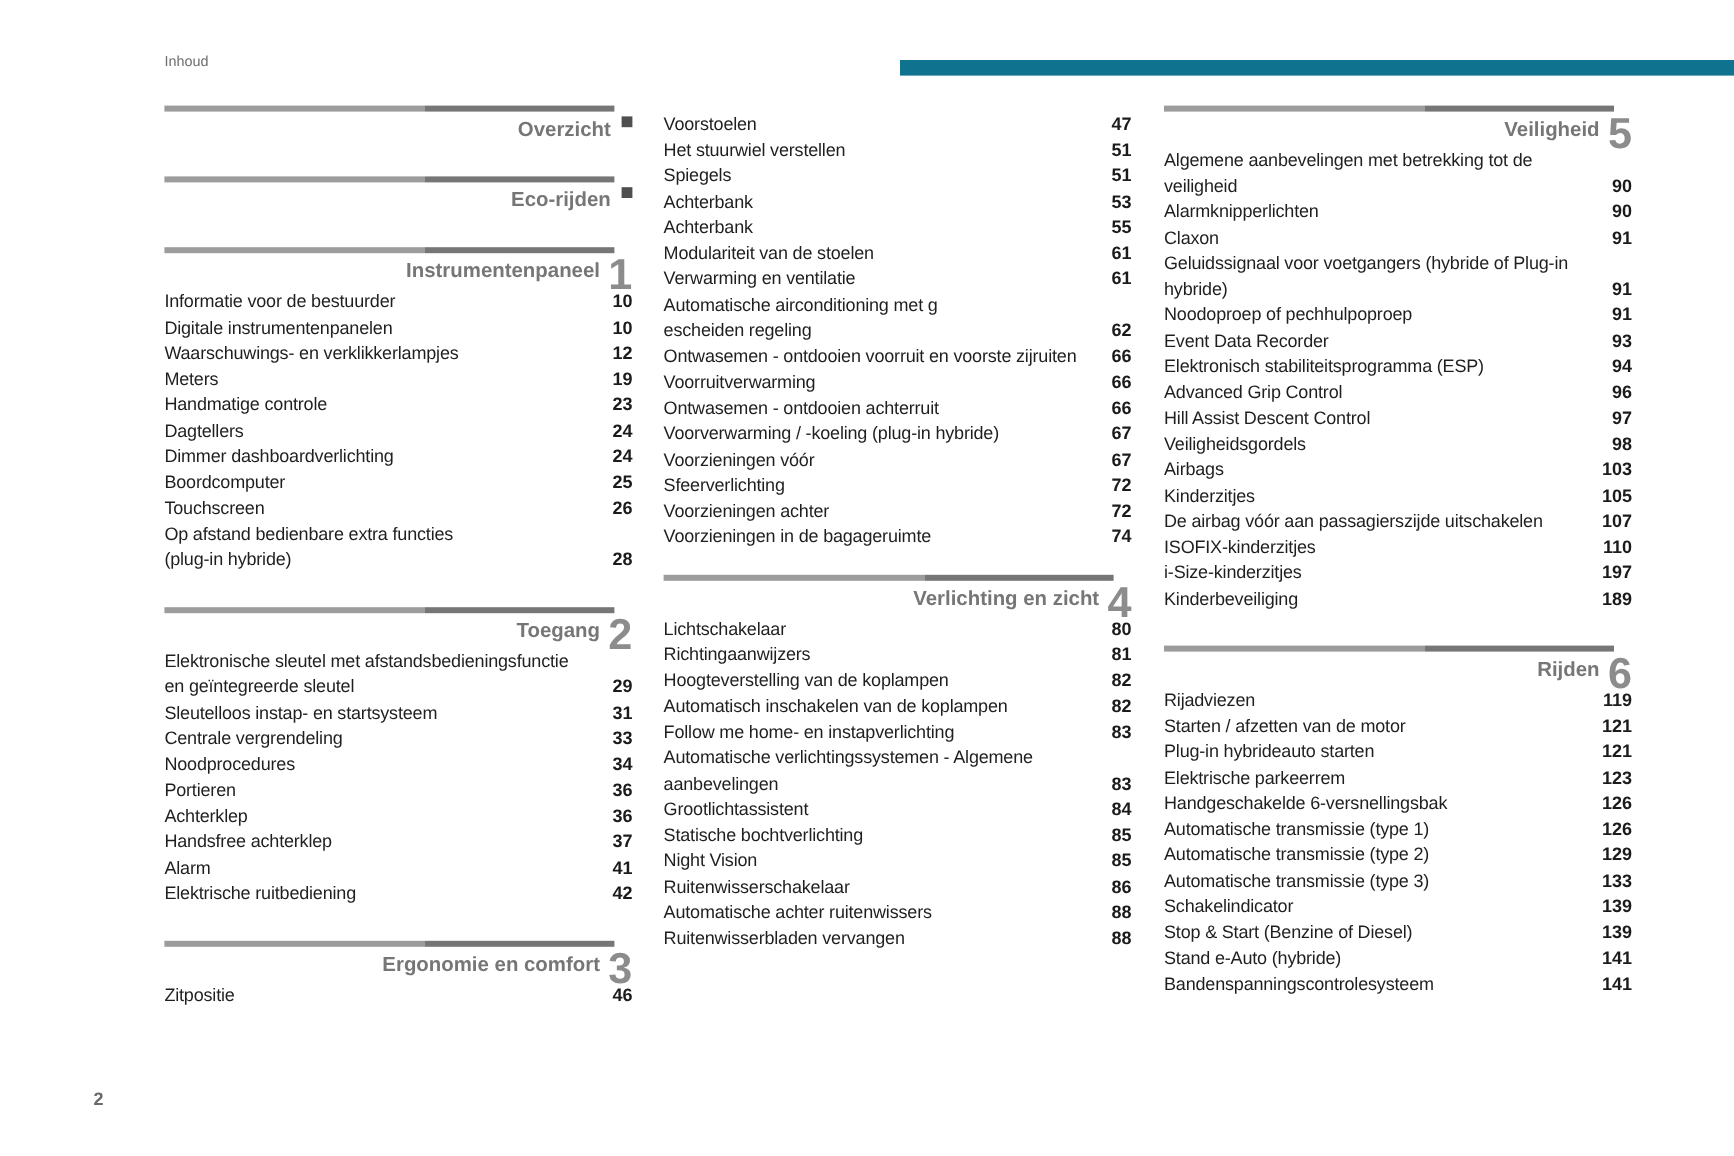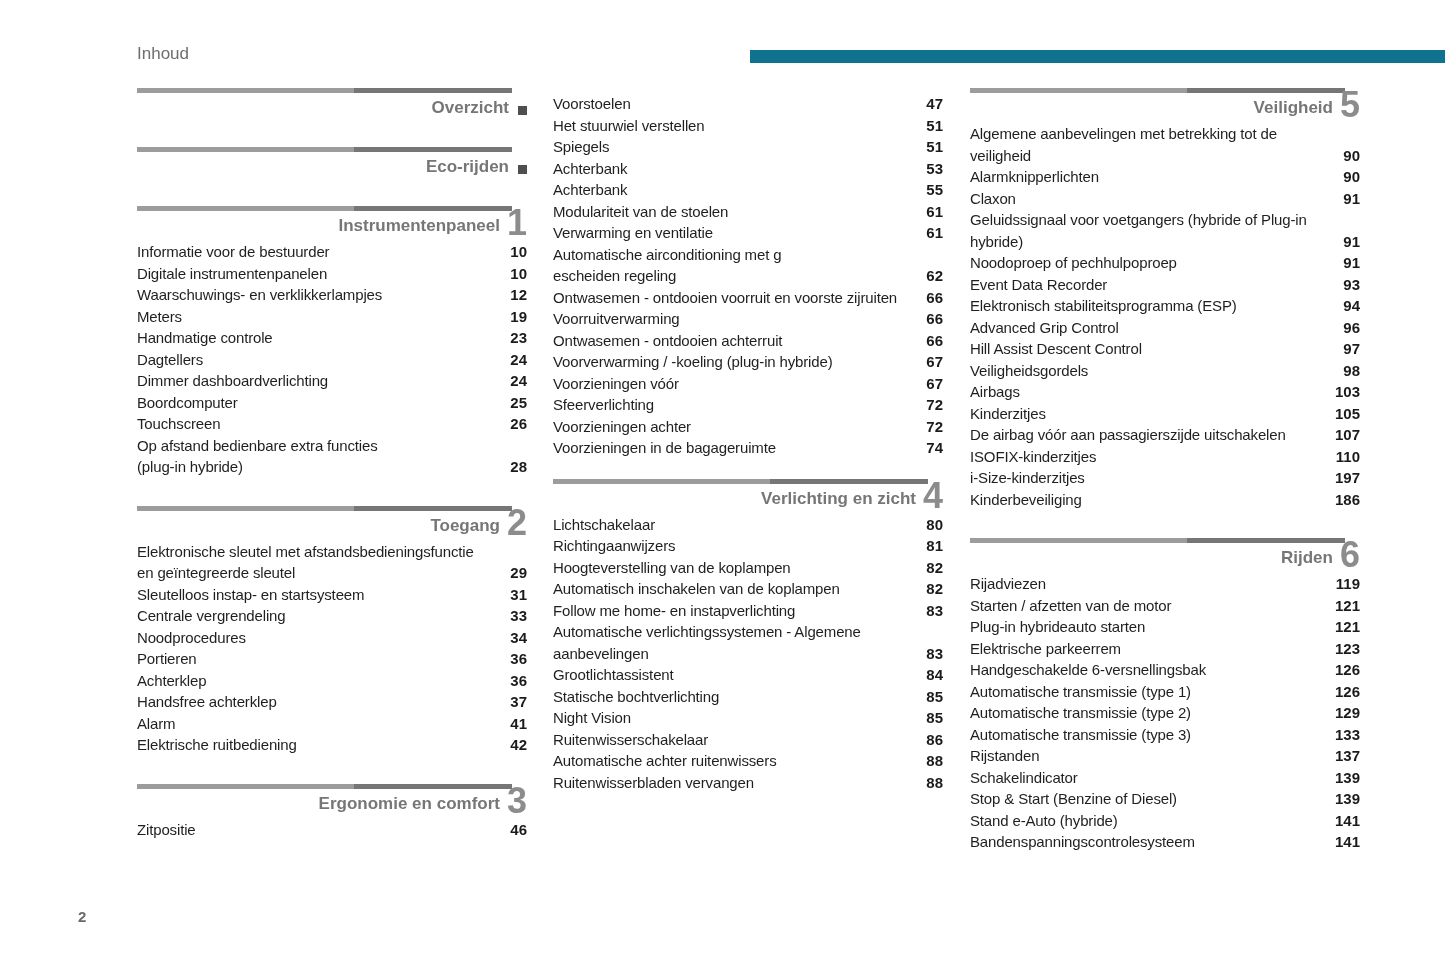--- a/index.html
+++ b/index.html
@@ -1,42 +1,42 @@
 <!DOCTYPE html>
 <html><head>
 <meta charset="utf-8">
 <style>
   html,body{margin:0;padding:0;}
   body{
     width:1445px;height:963px;position:relative;background:#ffffff;
     font-family:"Liberation Sans",sans-serif;color:#1f1f1f;overflow:hidden;
   }
   .doc-title{
-    position:absolute;left:137px;top:44px;font-size:17px;color:#6e6e6e;
+    position:absolute;left:137px;top:44px;font-size:12px;color:#6e6e6e;
   }
   .accent-bar{
     position:absolute;left:750px;top:50px;width:695px;height:13px;background:#0f7390;
   }
   .page-num{
     position:absolute;left:78px;top:908px;font-size:15px;font-weight:bold;color:#6a6a6a;
   }
   .col{position:absolute;top:88px;width:390px;}
   .col-1{left:137px;}
   .col-2{left:553px;}
   .col-3{left:970px;}
   .section + .section{margin-top:28px;}
   .section.no-items{margin-bottom:5px;}
   .section.no-header{margin-top:5px;}
   .section.no-header + .section{margin-top:20px;}
   .bar{
     height:5px;width:calc(100% - 15px);
     background:linear-gradient(90deg,#9c9c9c 0%,#9c9c9c 58%,#767676 58%,#767676 100%);
   }
   .head{
-    margin-top:4px;height:22px;display:flex;justify-content:flex-end;align-items:flex-end;
+    margin-top:4px;height:22px;display:flex;justify-content:flex-end;
   }
   .title{
     font-size:17px;font-weight:bold;color:#767676;line-height:22px;white-space:nowrap;
   }
   .num{
     font-size:36px;font-weight:bold;color:#8c8c8c;line-height:28px;margin-left:7px;
   }
   .sq{
     width:9px;height:9px;background:#4f4f4f;display:inline-block;margin-left:9px;margin-bottom:4px;
   }
@@ -372,21 +372,21 @@
           <div class="entry">
             <span class="lab">ISOFIX-kinderzitjes</span>
             <span class="pg">110</span>
           </div>
           <div class="entry">
             <span class="lab">i-Size-kinderzitjes</span>
             <span class="pg">197</span>
           </div>
           <div class="entry">
             <span class="lab">Kinderbeveiliging</span>
-            <span class="pg">186</span>
+            <span class="pg">189</span>
           </div>
         </div>
       </div>
       <div class="section">
         <div class="bar"></div>
         <div class="head">
           <span class="title">Rijden</span>
           <span class="num">6</span>
         </div>
         <div class="items">
@@ -414,24 +414,20 @@
             <span class="lab">Automatische transmissie (type 1)</span>
             <span class="pg">126</span>
           </div>
           <div class="entry">
             <span class="lab">Automatische transmissie (type 2)</span>
             <span class="pg">129</span>
           </div>
           <div class="entry">
             <span class="lab">Automatische transmissie (type 3)</span>
             <span class="pg">133</span>
-          </div>
-          <div class="entry">
-            <span class="lab">Rijstanden</span>
-            <span class="pg">137</span>
           </div>
           <div class="entry">
             <span class="lab">Schakelindicator</span>
             <span class="pg">139</span>
           </div>
           <div class="entry">
             <span class="lab">Stop &amp; Start (Benzine of Diesel)</span>
             <span class="pg">139</span>
           </div>
           <div class="entry">

